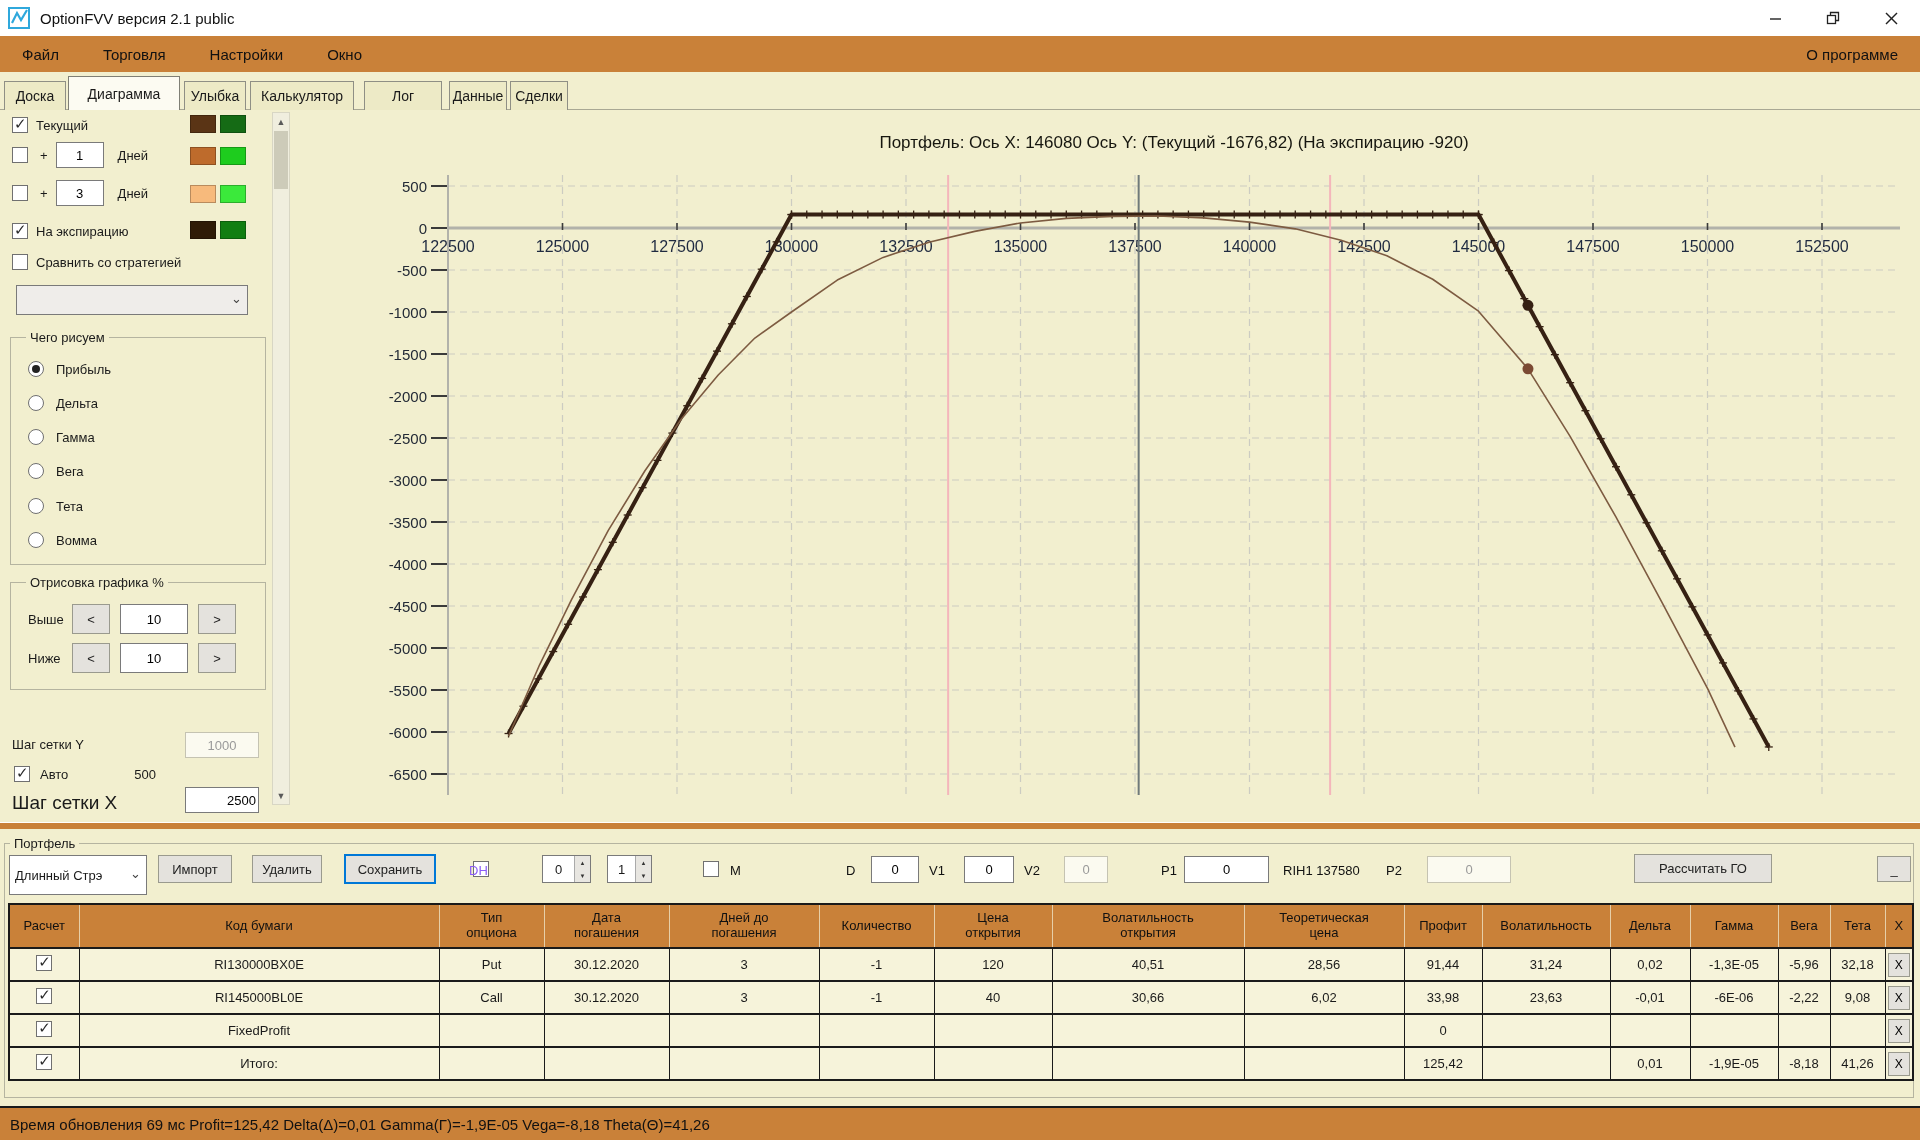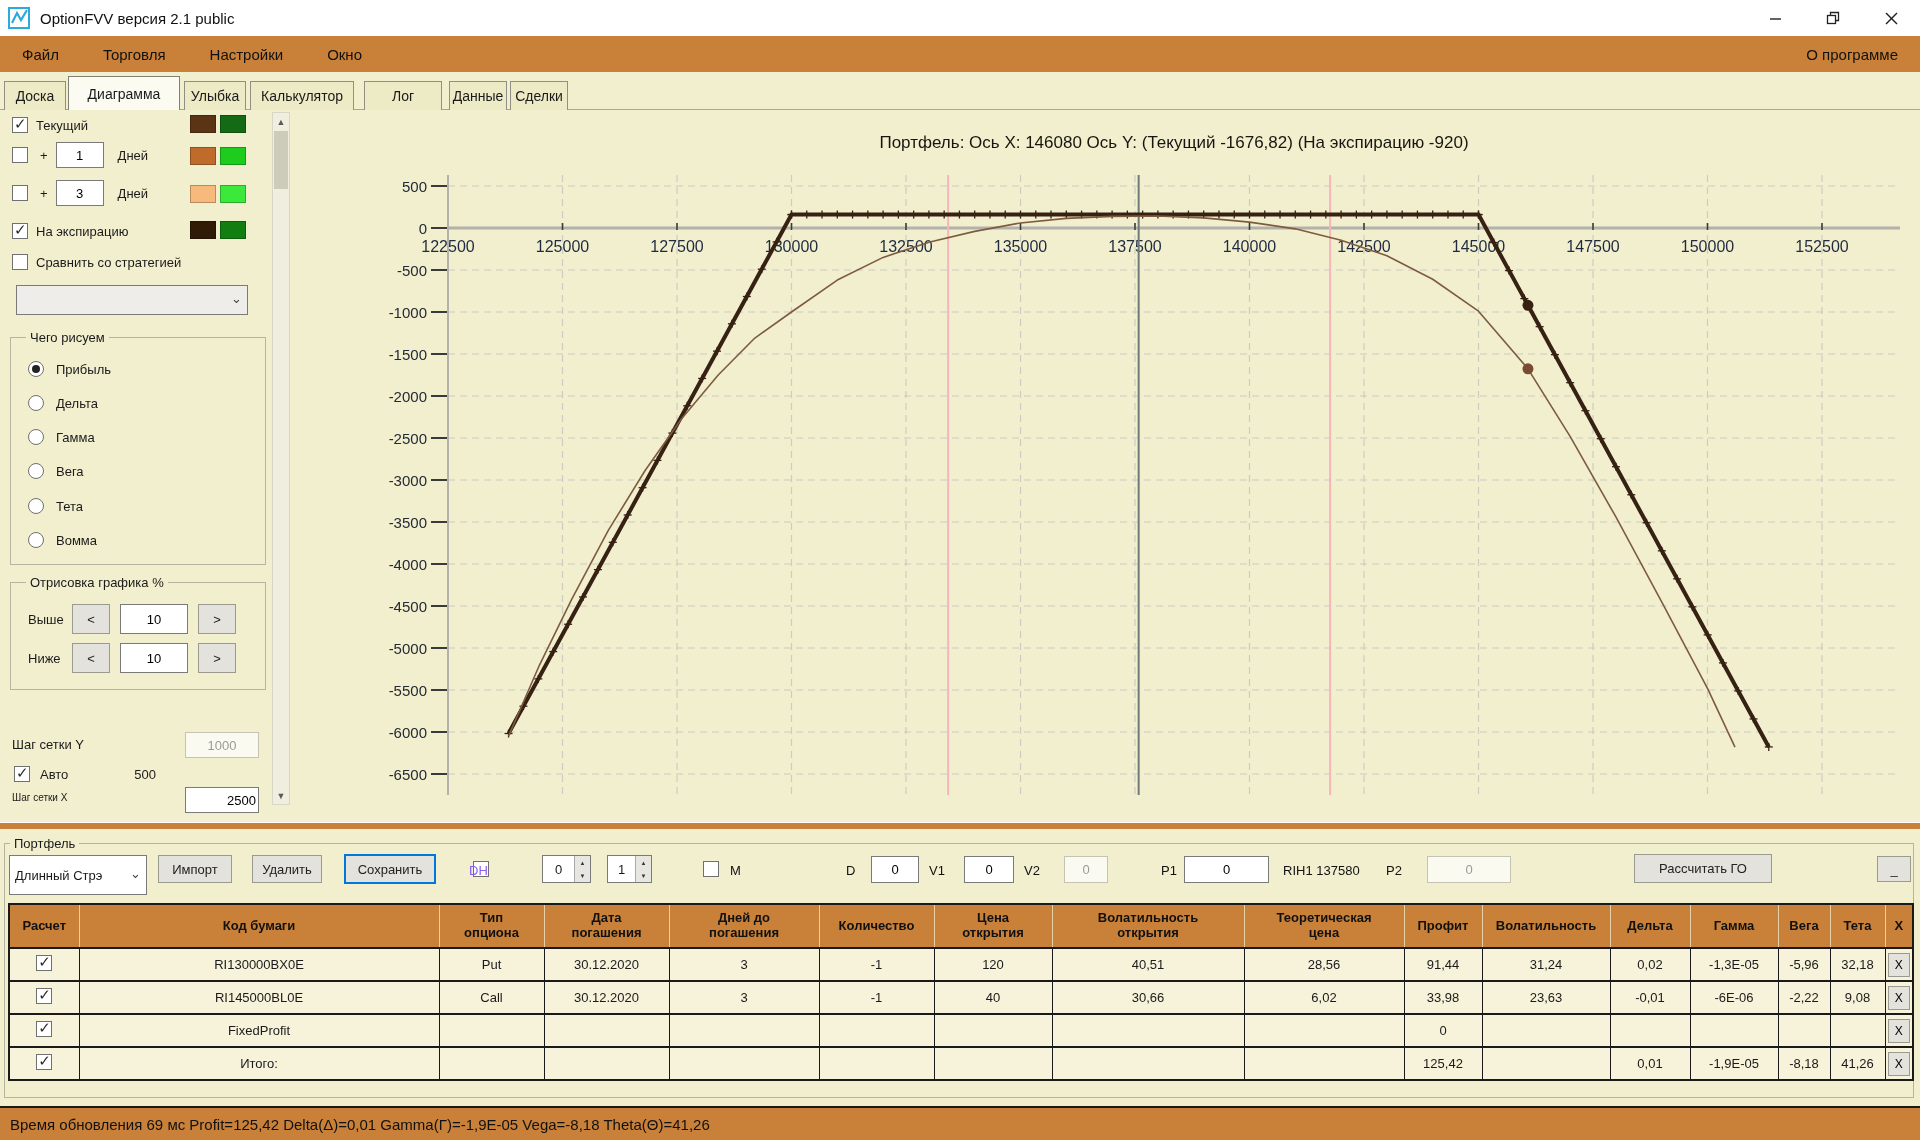--- a/index.html
+++ b/index.html
@@ -62,21 +62,21 @@
   .bottompanel{position:absolute;left:0;top:829px;width:1920px;height:277px;background:#F2EFCF;}
   .ctl-label{position:absolute;font-size:13px;color:#111;top:863px;}
   .spinner{position:absolute;top:855px;height:28px;border:1px solid #7a7a7a;background:#fff;display:flex;}
   .spinner .val{flex:1;display:flex;align-items:center;justify-content:center;font-size:13px;}
   .spinner .arrows{width:16px;display:flex;flex-direction:column;border-left:1px solid #aaa;}
   .spinner .arrows div{flex:1;background:#E8E6E1;font-size:6px;color:#333;display:flex;align-items:center;justify-content:center;}
 
   
   table.grid{position:absolute;left:8px;top:903px;width:1904px;border-collapse:collapse;table-layout:fixed;
              font-size:13px;}
-  table.grid th{background:#C98139;color:#111;font-weight:bold;border-right:1px solid #E7CFA8;
+  table.grid th{background:#C98139;color:#111;font-weight:normal;border-right:1px solid #E7CFA8;
                 border-bottom:2px solid #1a1a1a;height:44px;white-space:pre-line;line-height:1.15;padding:1px;}
   table.grid th:last-child{border-right:none;}
   table.grid td{background:#F6F3DA;border:1px solid #1a1a1a;border-bottom-width:2px;height:33px;
                 text-align:center;padding:0 2px;overflow:hidden;}
   table.grid{border:2px solid #1a1a1a;}
   td.green{background:#8FE38F;}
   td.selblue{background:#0078D7;}
   .xdel{width:22px;height:24px;background:#E4E2DD;border:1px solid #9a9a8e;font-size:12px;
         font-family:"Liberation Sans",sans-serif;padding:0;}
 
@@ -226,21 +226,21 @@
 
     <span style="position:absolute;left:12px;top:627px;font-size:13px">Шаг сетки Y</span>
     <input class="mini-input disabled" style="position: absolute; left: 185px; top: 622px; width: 74px; height: 26px;" value="1000">
     <div class="sb-row" style="left:14px;top:653px;height:22px">
       <span class="cb checked">
           <span class="tick">✓</span>
         </span>
       <span style="margin-left:10px">Авто</span>
       <span style="margin-left:66px">500</span>
     </div>
-    <span style="position:absolute;left:12px;top:682px;font-size:10px">Шаг сетки X</span>
+    <span style="position:absolute;left:12px;top:682px;font-size:19px">Шаг сетки X</span>
     <input class="mini-input" style="position: absolute; left: 185px; top: 677px; width: 74px; height: 26px; text-align: right;" value="2500">
 
     <div class="scrollbar" style="left:272px;top:2px;width:18px;height:693px">
       <div class="sb-arrow" style="top:0">▲</div>
       <div class="sb-thumb" style="top:18px;height:58px"></div>
       <div class="sb-arrow" style="bottom:0">▼</div>
     </div>
   </div>
 
   <svg id="chart" viewBox="0 0 1615 727">

